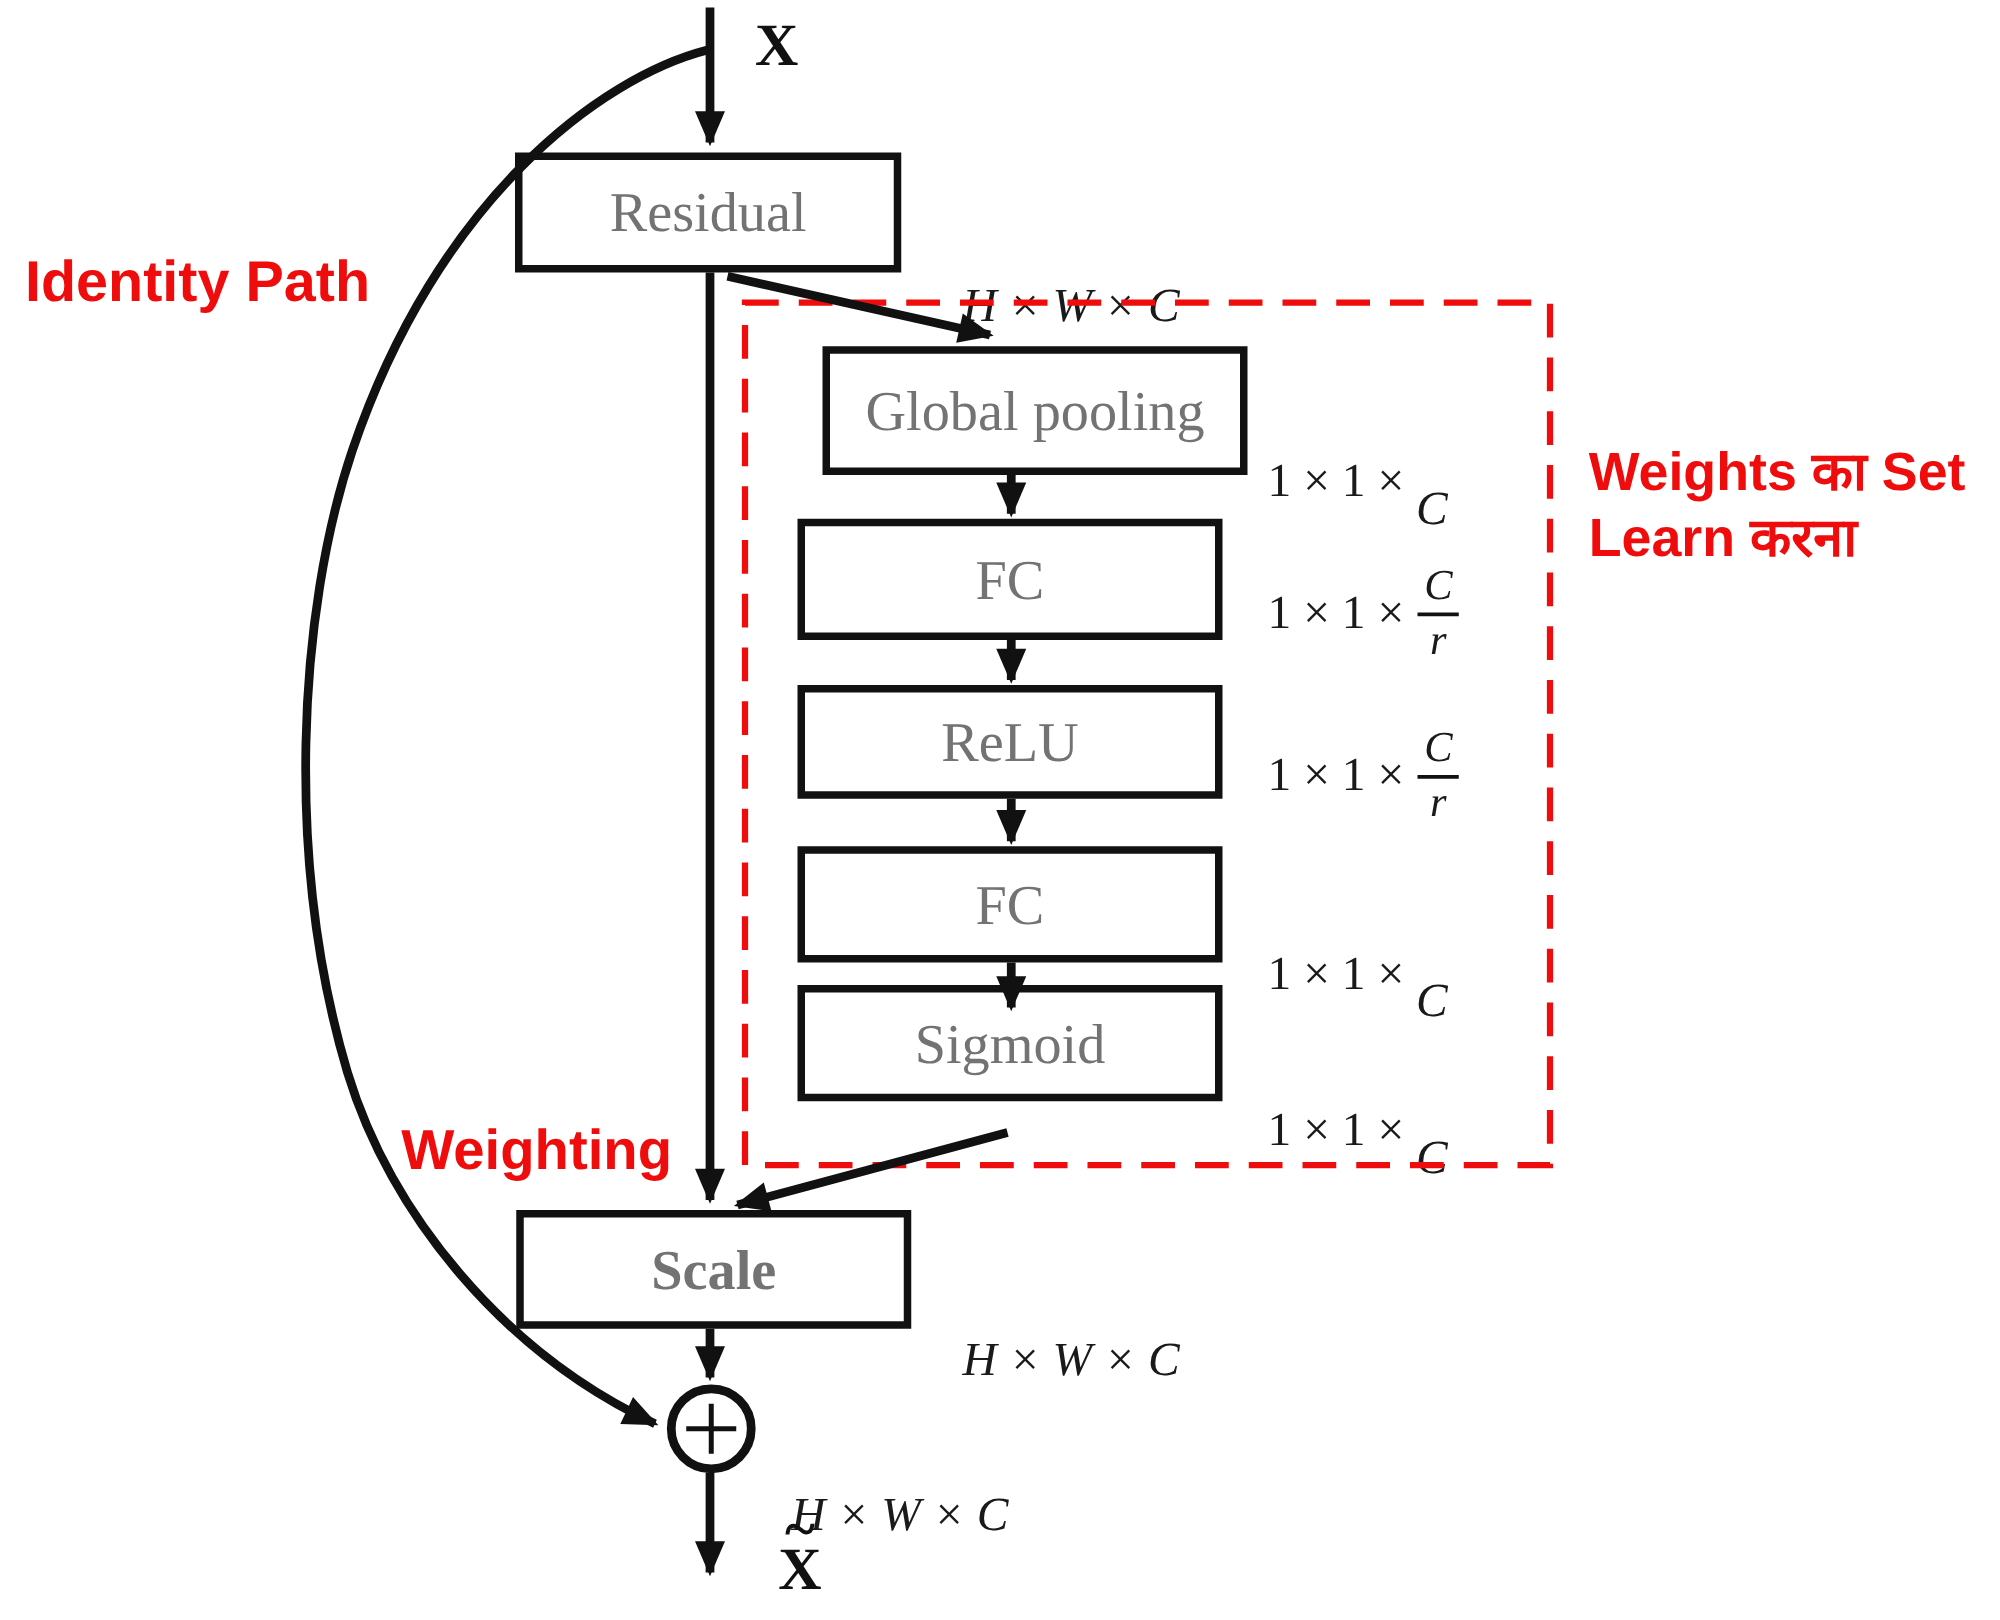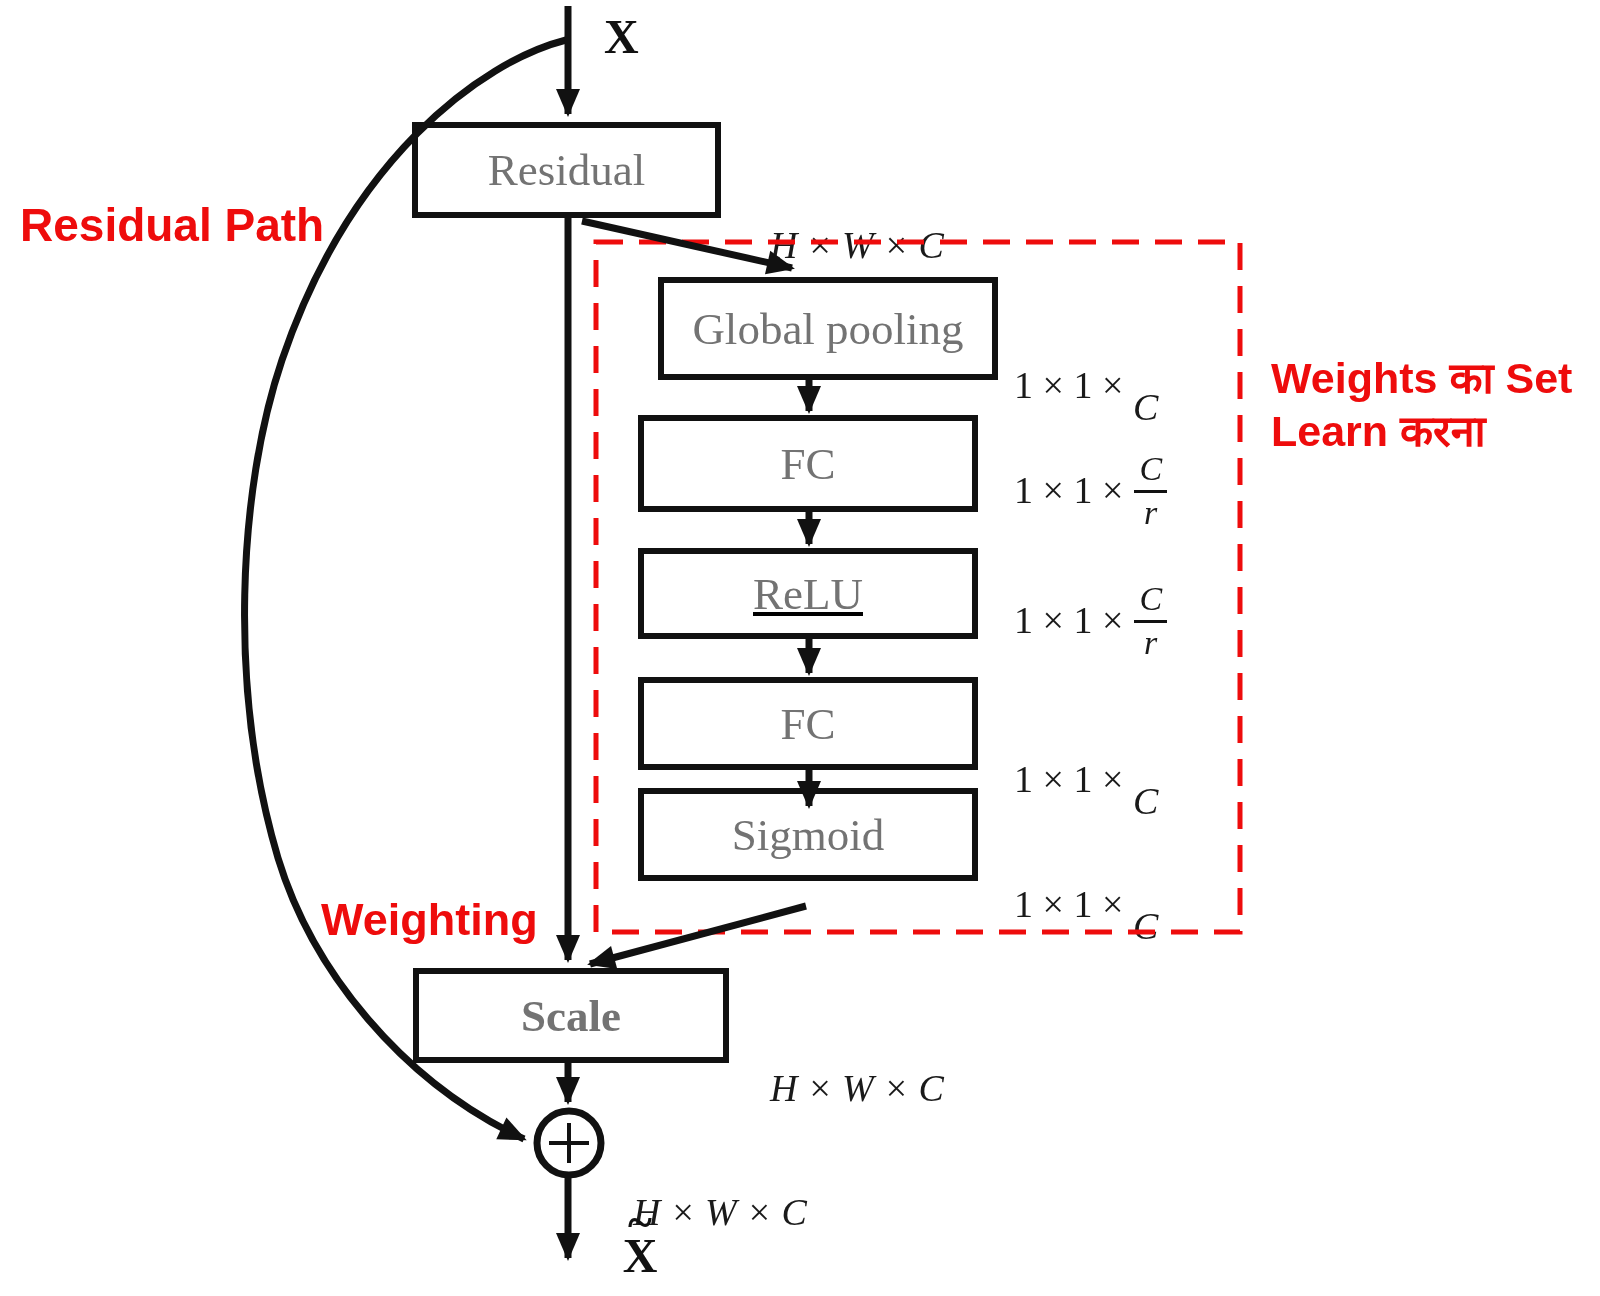--- a/index.html
+++ b/index.html
@@ -50,21 +50,21 @@
   </div>
 
   <div class="node" style="left:638px;top:277px;width:340px;height:103px;margin-left:20px;">
     <span class="lbl">Global pooling</span>
   </div>
 
   <div class="node" style="left:638px;top:415px;width:340px;height:97px;">
     <span class="lbl">FC</span>
   </div>
 
-  <div class="node" style="left:638px;top:548px;width:340px;height:91px;text-decoration:underline;">
+  <div class="node" style="left:638px;top:548px;width:340px;height:91px;">
     <span class="lbl">ReLU</span>
   </div>
 
   <div class="node" style="left:638px;top:677px;width:340px;height:93px;">
     <span class="lbl">FC</span>
   </div>
 
   <div class="node" style="left:638px;top:788px;width:340px;height:93px;">
     <span class="lbl">Sigmoid</span>
   </div>
@@ -105,21 +105,21 @@
 
   <div class="dim allitalic" style="left:770px;top:1023px;">H × W × C</div>
 
   <div class="dim allitalic" style="left:633px;top:1147px;">H × W × C</div>
 
   <div class="outx" style="left:605px;top:1216px;">
     <span class="tilde">~</span>
     <span class="base">X</span>
   </div>
 
-  <div class="red-note ip">Residual Path</div>
+  <div class="red-note ip">Identity Path</div>
   <div class="red-note wt">Weighting</div>
   <div class="red-note wn">
     <span>Weights का Set</span><br>
     <span>Learn करना</span>
   </div>
 
   <svg class="overlay" width="1600" height="1296" viewBox="0 0 1600 1296">
     <defs>
       <marker id="ah" markerUnits="userSpaceOnUse" markerWidth="34" markerHeight="28" refX="26" refY="13" orient="auto">
         <path d="M1,1 L29,13 L1,25 Z" fill="#111111"></path>

